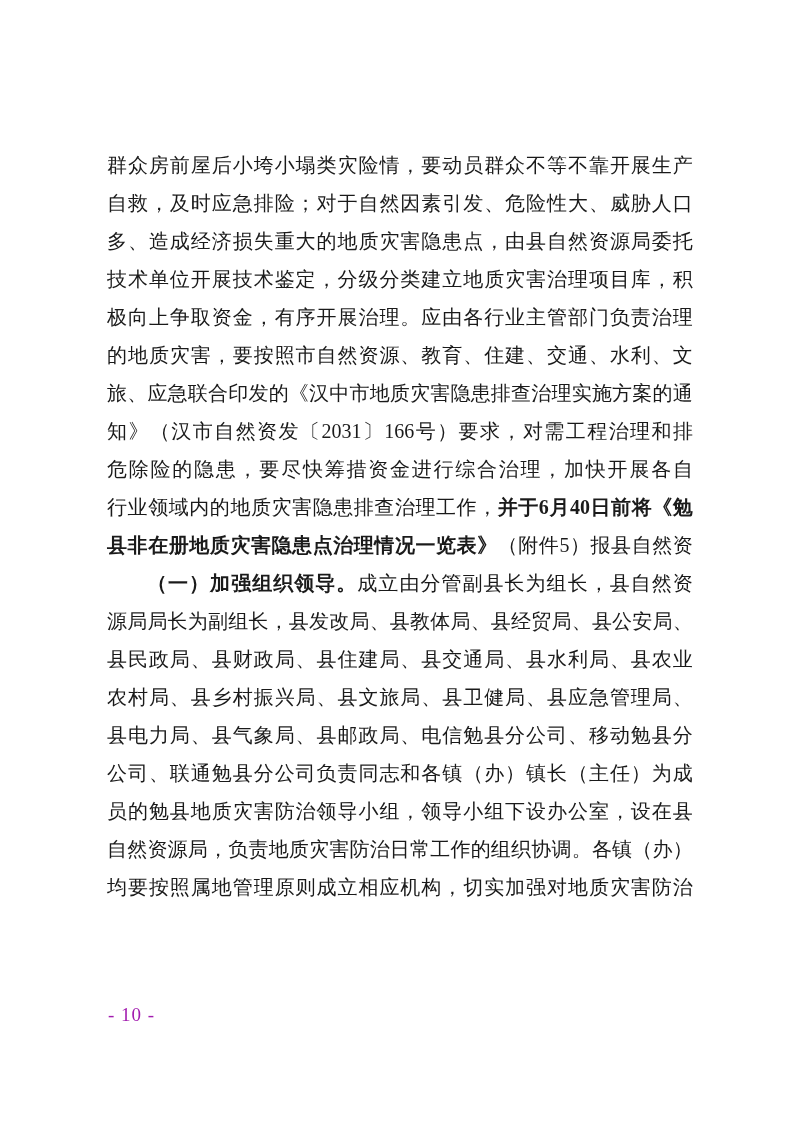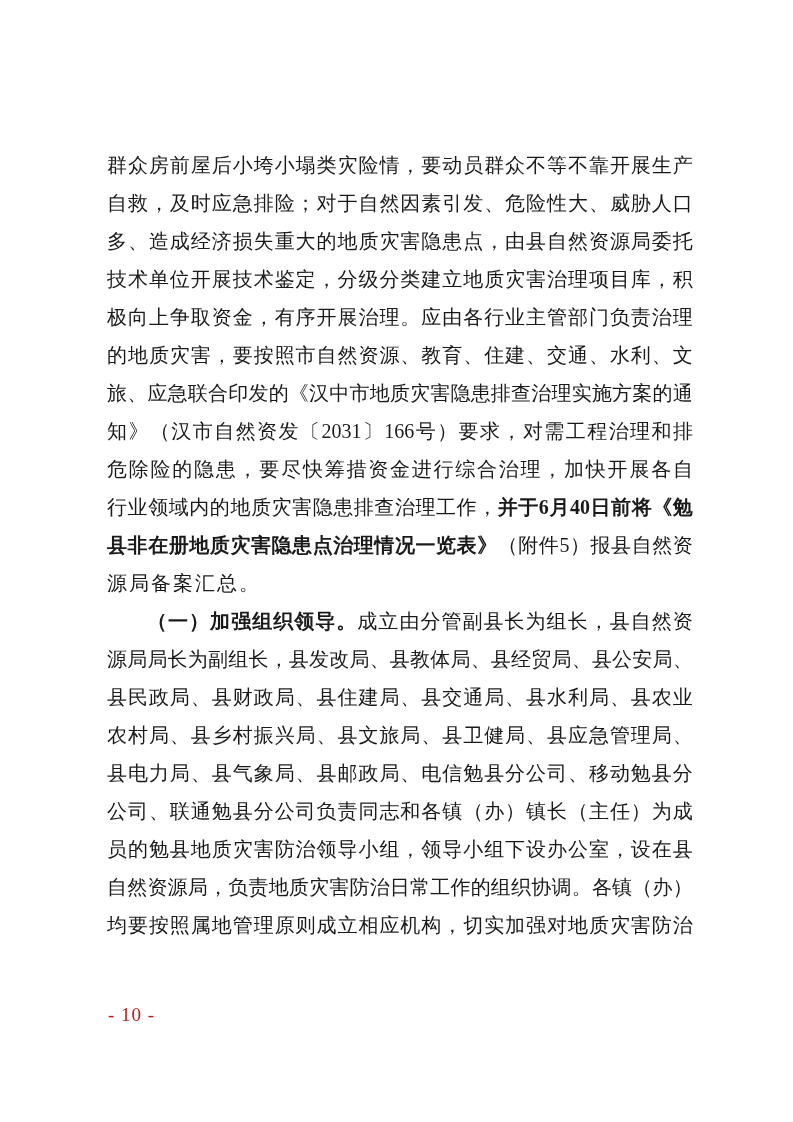--- a/index.html
+++ b/index.html
@@ -46,21 +46,21 @@
     letter-spacing: 3px;
   }
   .b { font-weight: 700; }
   .page-number {
     position: absolute;
     left: 108px;
     top: 1001px;
     font-size: 19px;
     letter-spacing: 1px;
     line-height: 28px;
-    color: #b91c1c;
+    color: #a21caf;
     font-family: "Liberation Serif", "DejaVu Serif", serif;
   }
 </style>
 </head>
 <body>
 
 <div class="page">
   <div class="doc-body">
       <div class="line">
         <span>群</span>
@@ -385,21 +385,20 @@
         <span>附</span>
         <span>件</span>
         <span>5</span>
         <span>）</span>
         <span>报</span>
         <span>县</span>
         <span>自</span>
         <span>然</span>
         <span>资</span>
       </div>
-      <div class="line plain"><span>源局备案汇总。</span></div>
       <div class="line indent">
         <span class="b">（</span>
         <span class="b">一</span>
         <span class="b">）</span>
         <span class="b">加</span>
         <span class="b">强</span>
         <span class="b">组</span>
         <span class="b">织</span>
         <span class="b">领</span>
         <span class="b">导</span>

